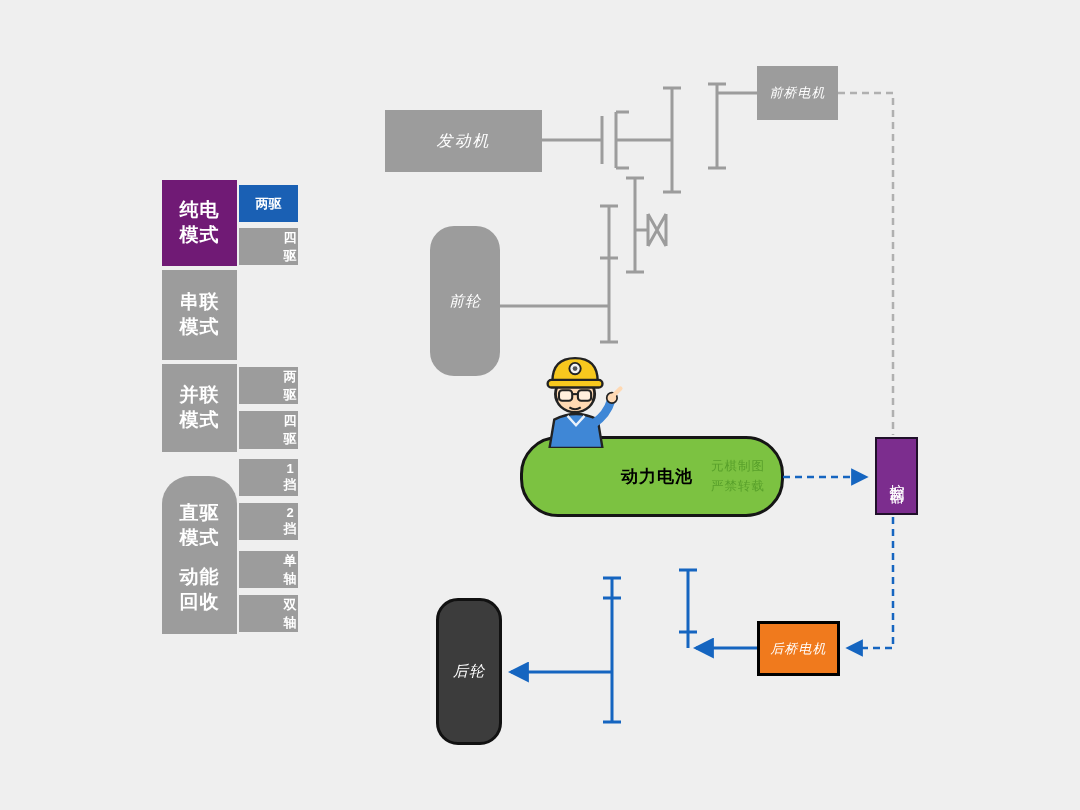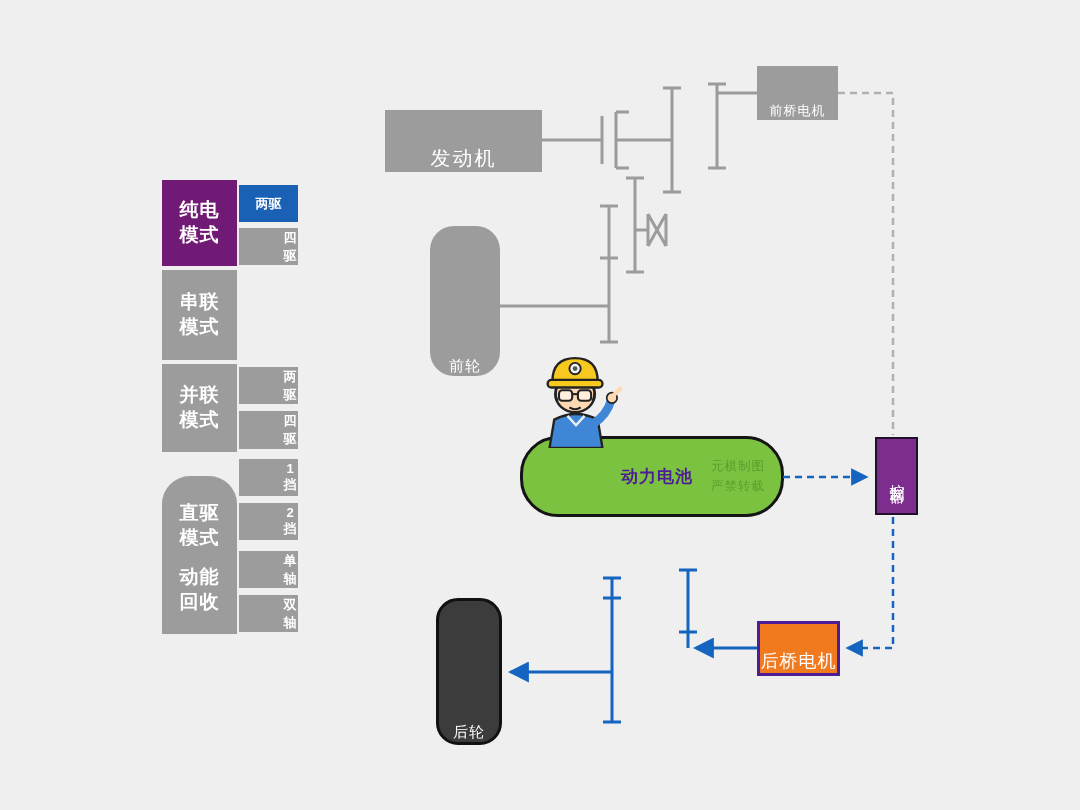--- a/index.html
+++ b/index.html
@@ -16,37 +16,37 @@
   .mode.active { background:#701a75; }
   .mode.inactive { background:#9c9c9c; }
   .sub {
     width:59px; display:flex; align-items:center; justify-content:center;
     color:#fff; font-size:13px; font-weight:bold; cursor:pointer;text-align:center;
   }
   .sub.active { background:#1a60b4; }
   .sub.inactive { background:#9c9c9c;padding-left:43px; }
 
   
-  .box { display:flex; align-items:flex-end; justify-content:center; color:#fff; z-index:2; }
-  .engine { background:#9c9c9c; font-size:20px; letter-spacing:2px; }
+  .box { display:flex; align-items:center; justify-content:center; color:#fff; z-index:2;font-style:italic; }
+  .engine { background:#9c9c9c; font-size:16px; letter-spacing:2px; }
   .motor-front { background:#9c9c9c; font-size:13px; letter-spacing:1px; }
   .wheel-front { background:#9c9c9c; border-radius:24px; font-size:15px; letter-spacing:1px; }
   .wheel-rear { background:#3c3c3c; border:3px solid #111; border-radius:22px; font-size:15px; letter-spacing:1px; }
   .battery {
     background:#7cc241; border:3px solid #151515; border-radius:38px;
     display:flex; align-items:center; padding-left:98px; gap:18px;
   }
-  .battery .bat-label { color:#4c1d95; font-size:17px; font-weight:bold; letter-spacing:1px; white-space:nowrap; }
+  .battery .bat-label { color:#000000; font-size:17px; font-weight:bold; letter-spacing:1px; white-space:nowrap; }
   .battery .bat-mark { color:#58a02b; font-size:12.5px; line-height:1.55; white-space:pre-line; letter-spacing:1px; }
   .controller {
     background:#7c2d8e; border:2px solid #20102a; color:#fff;
     display:flex; align-items:center; justify-content:center;
     writing-mode:vertical-rl; font-size:15px; letter-spacing:3px;
   }
-  .motor-rear { background:#f07a1d; border:3px solid #4c1d95; font-size:18px; letter-spacing:1px; }
+  .motor-rear { background:#f07a1d; border:3px solid #000000; font-size:13px; letter-spacing:1px; }
 
   svg.lines { left:0; top:0; z-index:1; pointer-events:none; }
   .mascot { z-index:5; pointer-events:none; }
 </style>
 </head>
 <body>
 
 <div class="canvas">
 
   <div class="abs mode active" style="left:162px; top:180px; height:86px;">纯电

